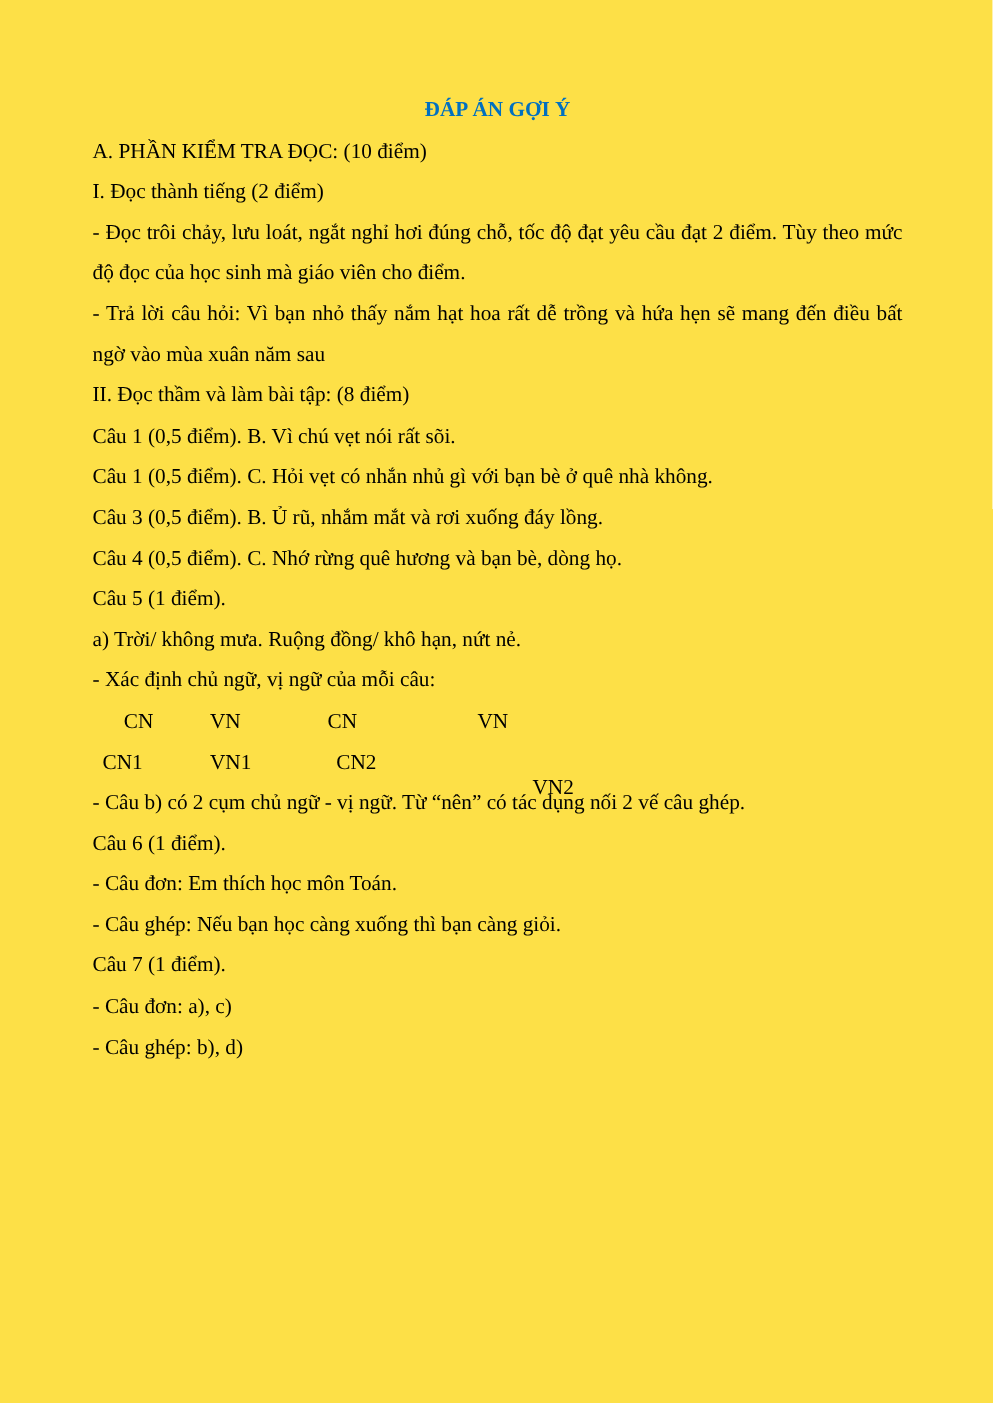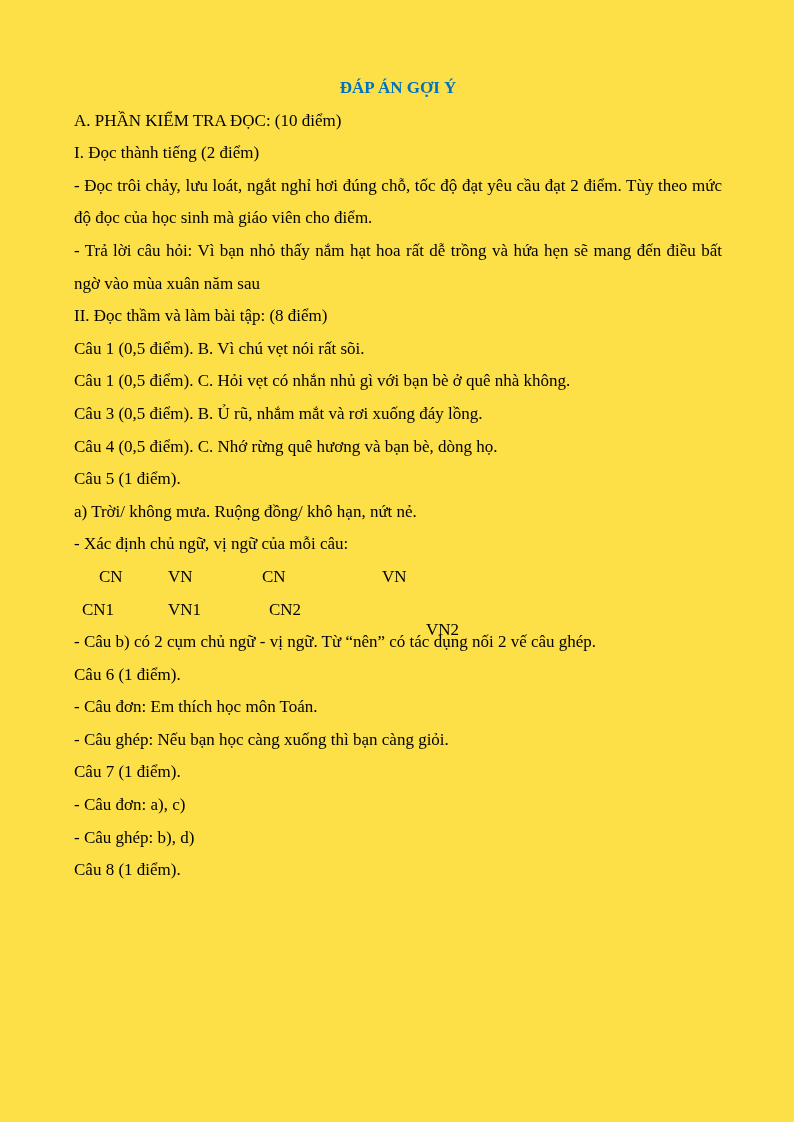--- a/index.html
+++ b/index.html
@@ -82,15 +82,14 @@
   <p class="line">- Câu b) có 2 cụm chủ ngữ - vị ngữ. Từ “nên” có tác dụng nối 2 vế câu ghép.</p>
 
   <p class="line bold">Câu 6 (1 điểm).</p>
   <p class="line">- Câu đơn: Em thích học môn Toán.</p>
   <p class="line">- Câu ghép: Nếu bạn học càng xuống thì bạn càng giỏi.</p>
 
   <p class="line bold">Câu 7 (1 điểm).</p>
   <p class="line">- Câu đơn: a), c)</p>
   <p class="line">- Câu ghép: b), d)</p>
 
-  <p class="line bold">Câu 8 (1 điểm).</p>
 
 </div>
 
 </body></html>

